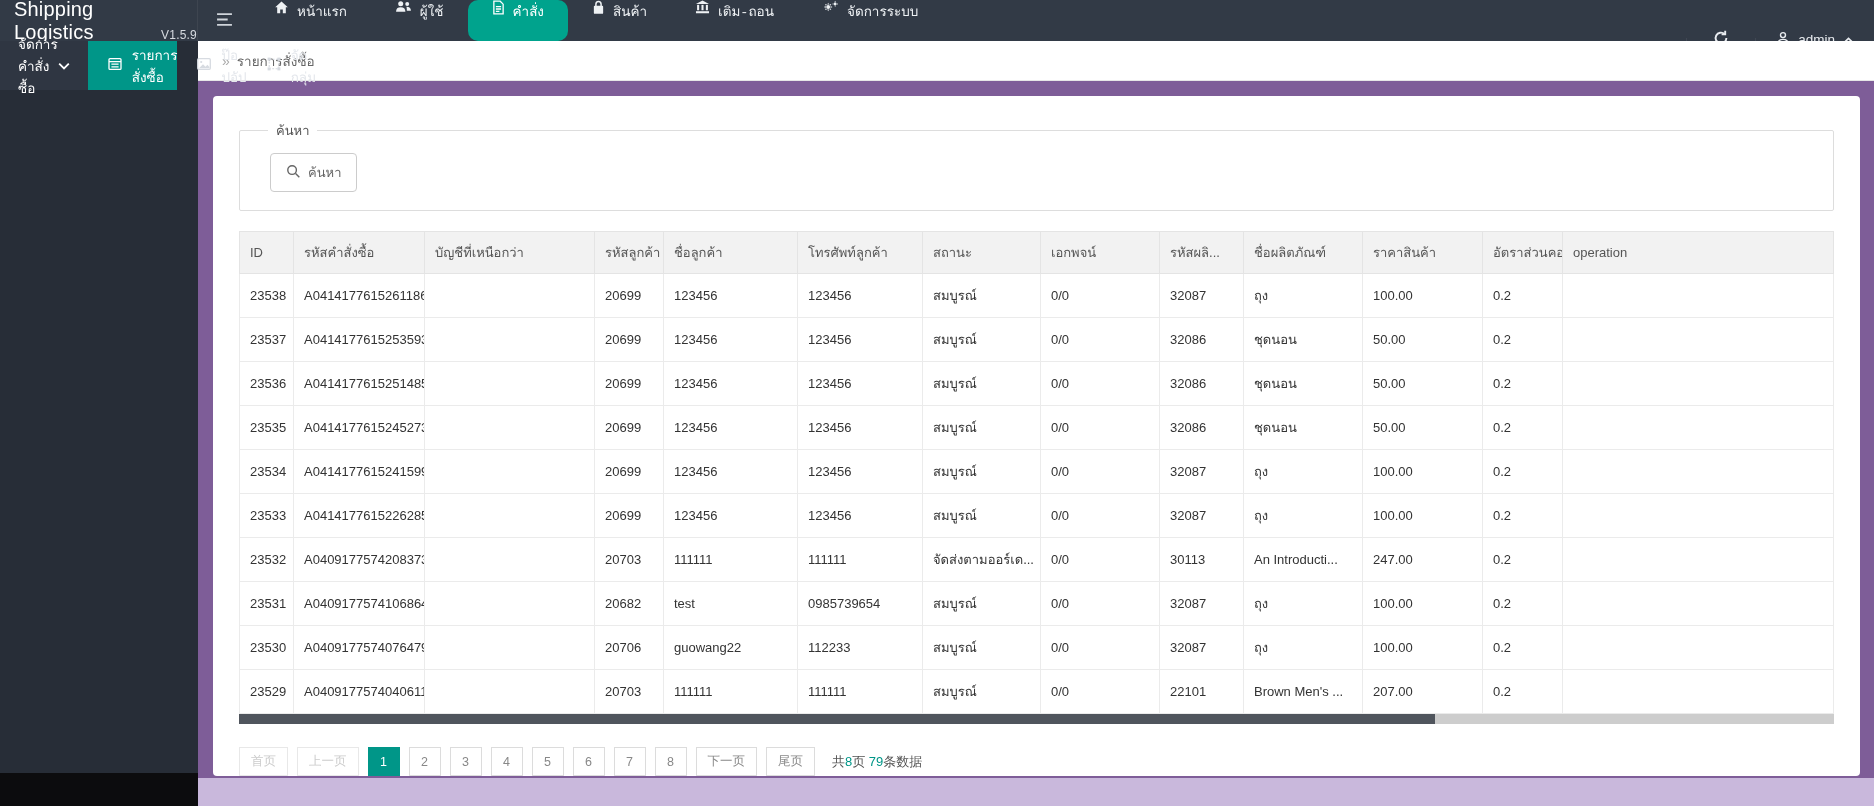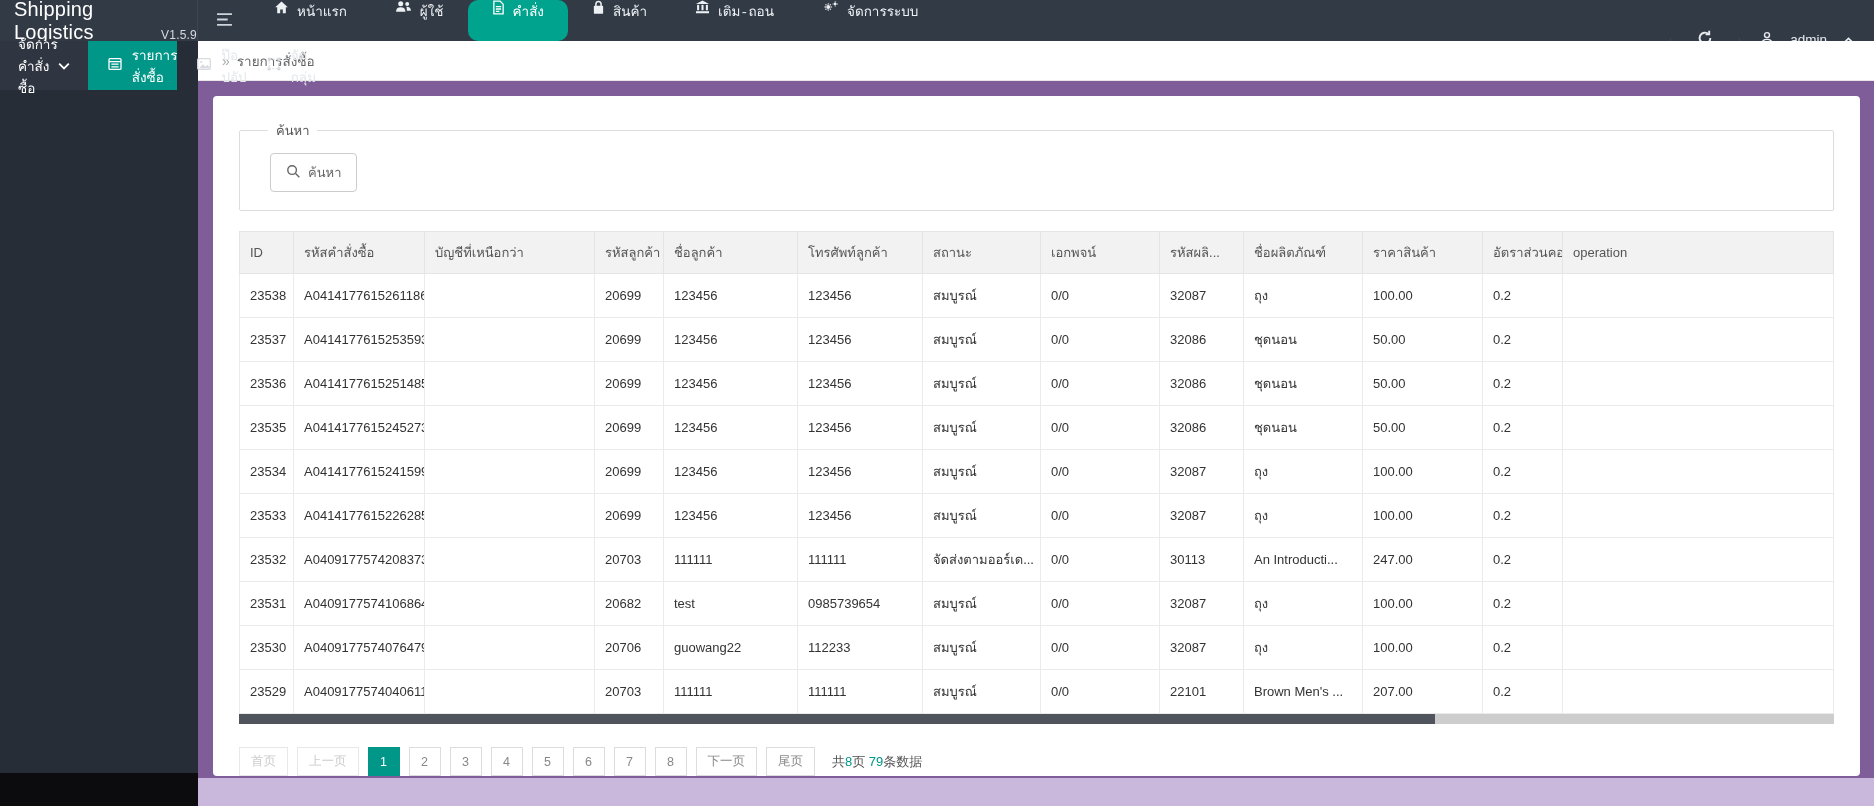--- a/index.html
+++ b/index.html
@@ -10,21 +10,21 @@
   .topbar { height:41px; background:#323a46; display:flex; align-items:stretch; color:#e8ebef; }
   .brand { width:198px; display:flex; align-items:center; padding-left:14px; color:#fff;
            font-size:20px; letter-spacing:.2px; border-right:1px solid rgba(255,255,255,.06); }
   .brand sup { font-size:12px; margin-left:3px; color:#d6dae0;margin-top:28px; }
   .burger { width:52px; display:flex; align-items:center; justify-content:center; color:#cfd4da; cursor:pointer; }
   .nav { display:flex; align-items:stretch; }
   .nav-item { display:flex; align-items:flex-start; gap:8px; padding:0 24px; font-size:13.5px; color:#eef1f4; cursor:pointer;font-family:Liberation Mono, monospace; }
   .nav-item.active { background:#00a38d; color:#fff;border-radius:10px; }
   .nav-item svg { flex:0 0 auto; }
   .top-right { margin-left:auto; display:flex; align-items:stretch; }
-  .top-btn { display:flex; align-items:center; gap:16px; padding:0 26px; color:#e8ebef; cursor:pointer;
+  .top-btn { display:flex; align-items:center; gap:8px; padding:0 26px; color:#e8ebef; cursor:pointer;
              border-left:1px solid rgba(255,255,255,.07);margin-top:38px; }
   .top-btn.user { padding:0 20px; font-size:13.5px; }
 
   
   .layout { display:flex; height:765px; }
   .sidebar { width:198px; background:#272d37; display:flex; flex-direction:row; position:relative; }
   .side-group { height:49px; background:#2f3642; color:#fff; display:flex; align-items:center;
                 justify-content:space-between; padding:0 18px; font-size:13.5px; cursor:pointer; }
   .side-item { height:49px; display:flex; align-items:center; gap:10px; padding-left:20px;
                color:#e4e7ec; font-size:13.5px; cursor:pointer; }

